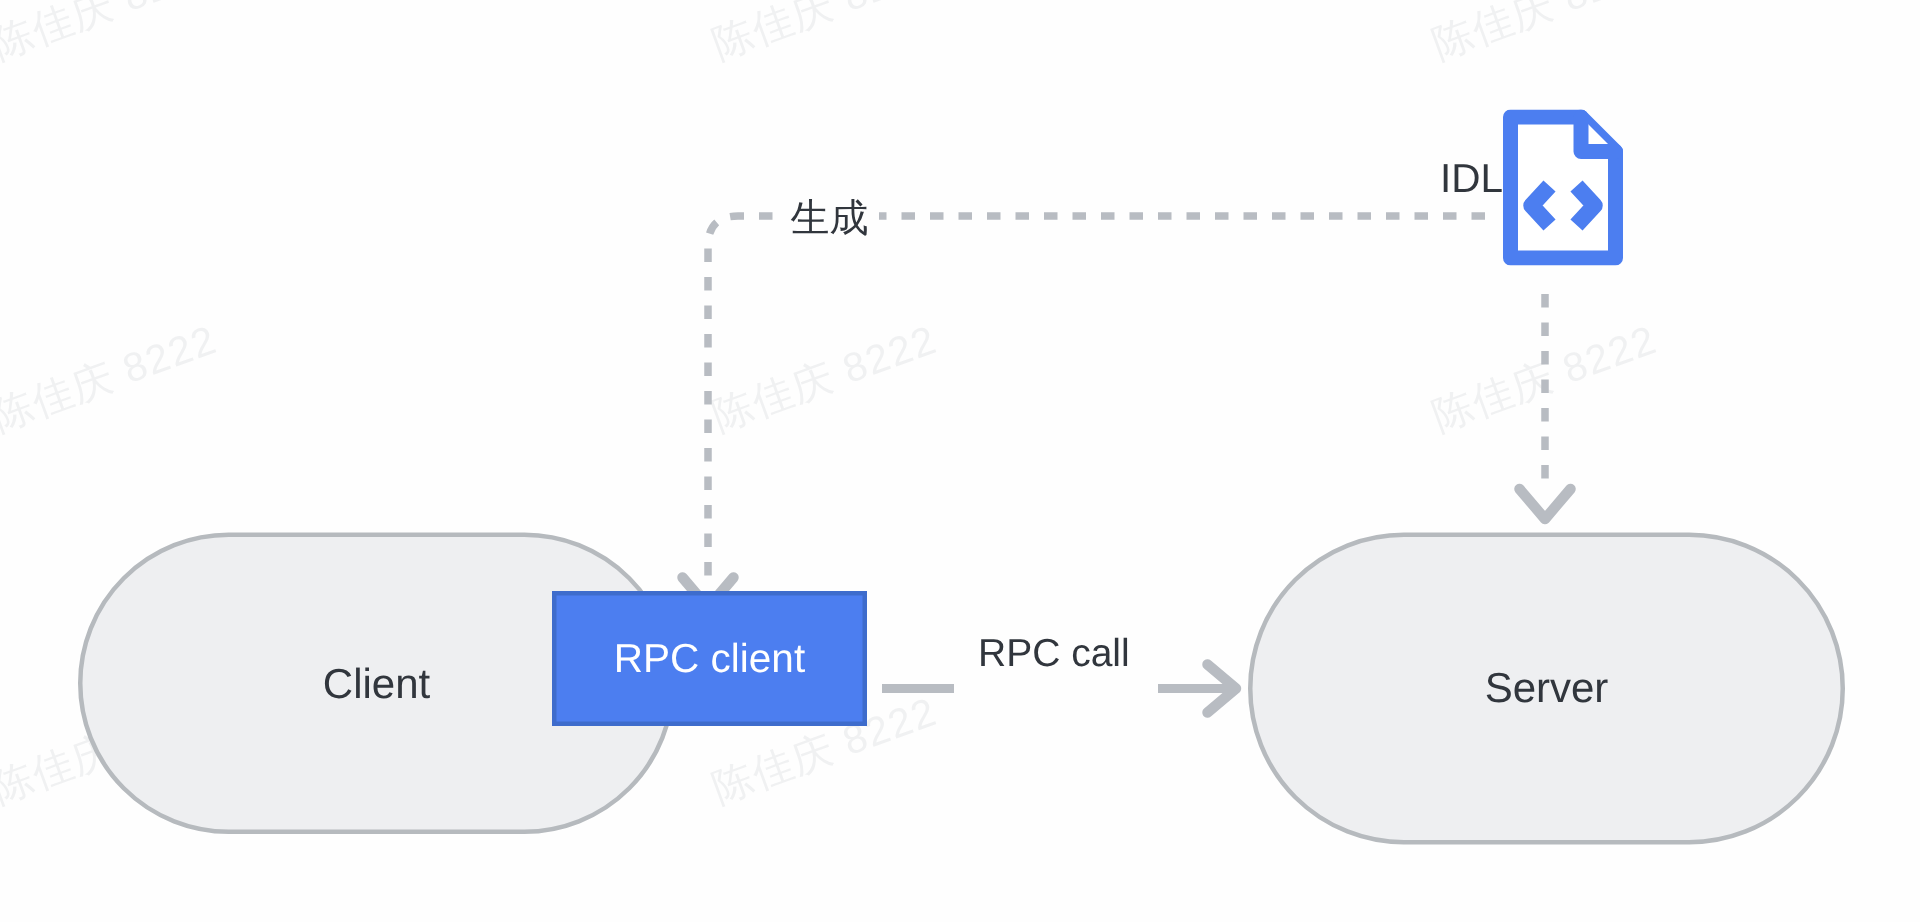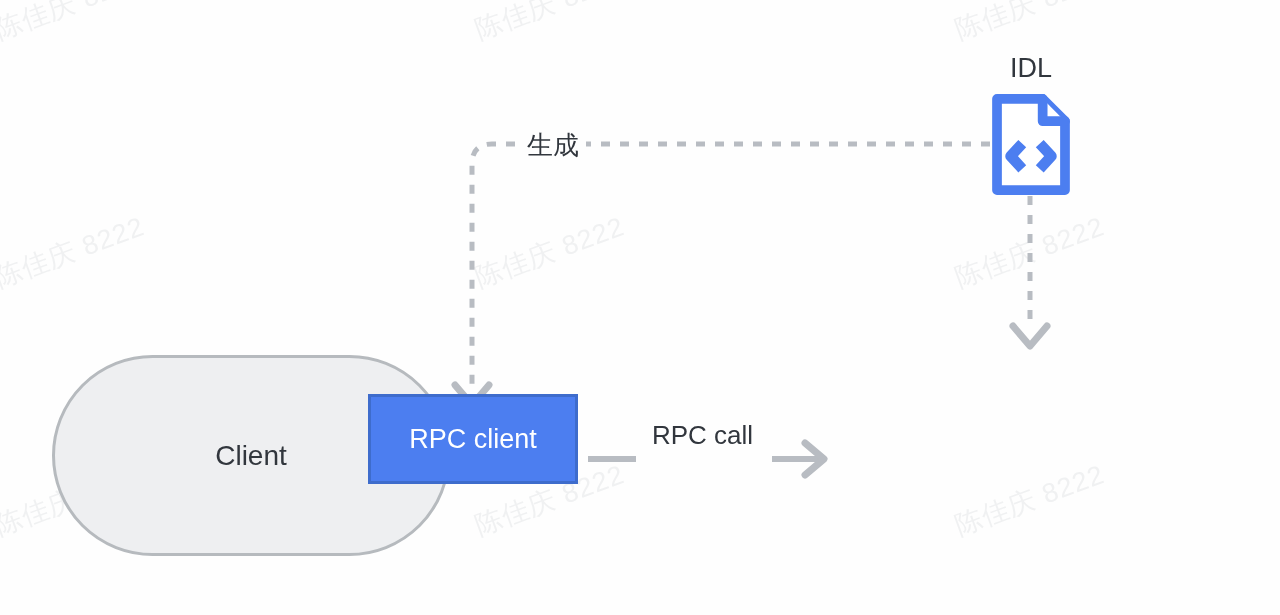--- a/index.html
+++ b/index.html
@@ -85,21 +85,21 @@
 
   
   #idl-group {
     position: absolute;
     left: 960px;
     top: 55px;
     width: 142px;
     height: 140px;
     z-index: 2;
     display: flex;
-    flex-direction: column;
+    flex-direction: row;
     align-items: center;
   }
   #idl-label {
     font-size: 27px;
     color: #31363d;
     line-height: 1;
     margin-bottom: 12px;
   }
   #idl-icon { display: block; }
 
@@ -144,20 +144,23 @@
 
     <line x1="588" y1="459" x2="636" y2="459" stroke="#b8bcc2" stroke-width="6" stroke-linecap="butt"></line>
     <line x1="772" y1="459" x2="820" y2="459" stroke="#b8bcc2" stroke-width="6" stroke-linecap="butt"></line>
     <path d="M 805 443 L 824 459 L 805 475" fill="none" stroke="#b8bcc2" stroke-width="7" stroke-linecap="round" stroke-linejoin="round"></path>
   </svg>
 
   <div class="pill" id="client-node">
     <span class="pill-label">Client</span>
   </div>
 
+  <div class="pill" id="server-node">
+    <span class="pill-label">Server</span>
+  </div>
 
   <div id="rpc-client-node">
     <span id="rpc-client-label">RPC client</span>
   </div>
 
   <div id="idl-group">
     <span id="idl-label">IDL</span>
     <svg id="idl-icon" width="80" height="104" viewBox="0 0 80 104">
       <path d="M5 5 H52 L75 28 V99 H5 Z" fill="#ffffff" stroke="#4c7ef0" stroke-width="10" stroke-linejoin="round" stroke-linecap="round"></path>
       <path d="M52 5 L52 28 L75 28" fill="#ffffff" stroke="#4c7ef0" stroke-width="10" stroke-linejoin="round" stroke-linecap="round"></path>

